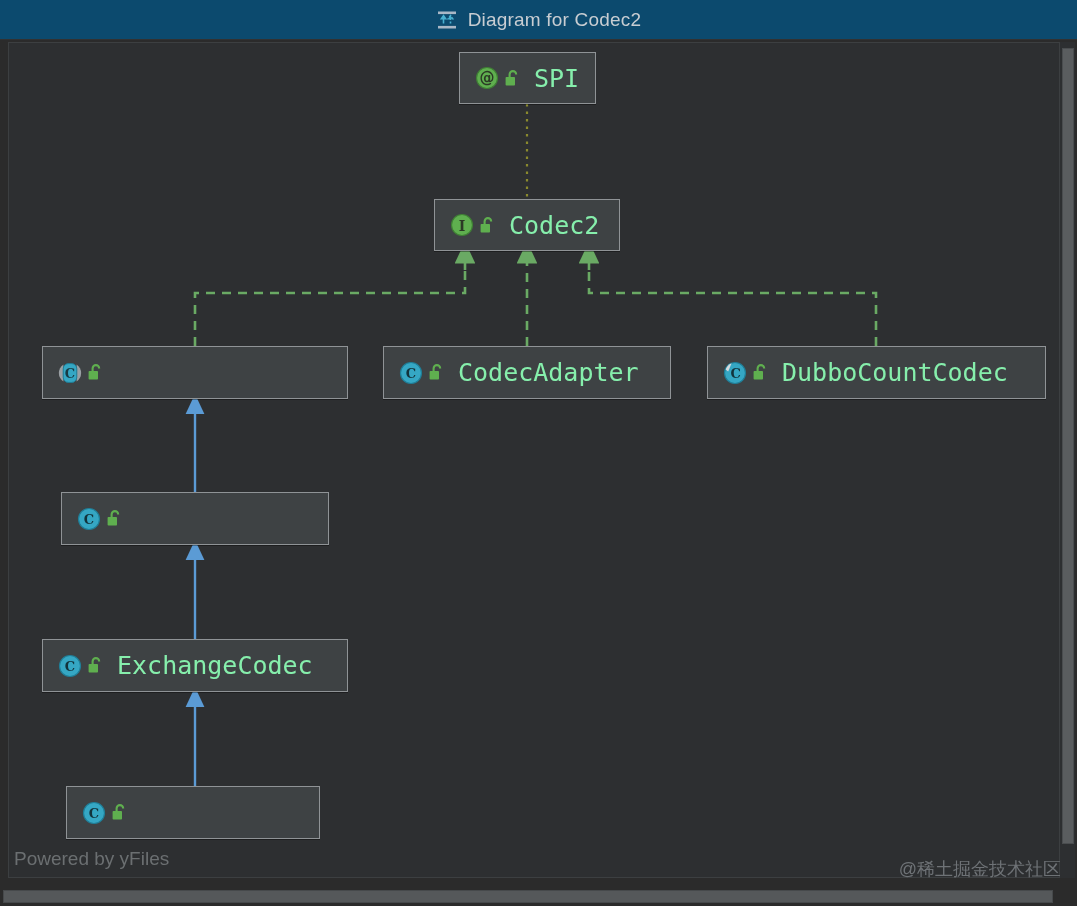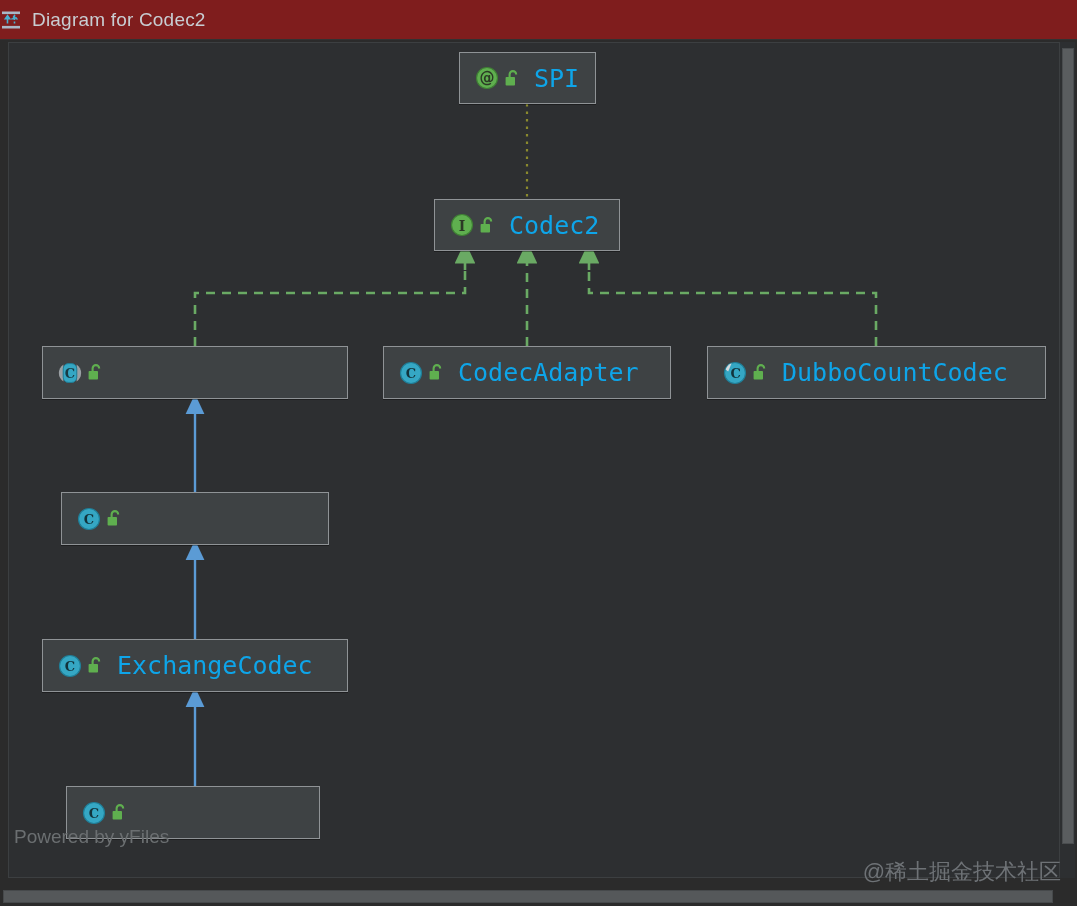--- a/index.html
+++ b/index.html
@@ -16,25 +16,25 @@
     height: 906px;
     background: #2b2b2b;
     overflow: hidden;
   }
 
   
   #titlebar {
     position: absolute;
     left: 0; top: 0;
     width: 1077px; height: 40px;
-    background: #7f1d1d;
+    background: #0c4a6e;
     border-bottom: 1px solid #323232;
     display: flex;
     align-items: center;
-    justify-content: flex-start;
+    justify-content: center;
     box-sizing: border-box;
   }
   #titlebar .tb-inner {
     display: flex;
     align-items: center;
     gap: 10px;
   }
   #titlebar .tb-title {
     font-family: "Liberation Sans", sans-serif;
     font-size: 19px;
@@ -66,50 +66,50 @@
     background: #3e4244;
     border: 1px solid #8f9396;
     display: flex;
     align-items: center;
     padding-left: 14px;
     box-shadow: 0 1px 0 rgba(0,0,0,0.35);
   }
   .node .nd-label {
     font-family: "DejaVu Sans Mono", monospace;
     font-size: 25px;
-    color: #0ea5e9;
+    color: #86efac;
     white-space: nowrap;
     letter-spacing: 0px;
   }
   .icon-stack {
     display: flex;
     align-items: center;
     gap: 4px;
     margin-right: 13px;
     flex: none;
   }
   .kind-icon { width: 26px; height: 26px; display:block; }
   .lock-icon { width: 17px; height: 19px; display:block; }
 
   
   #yfiles-wm {
     position: absolute;
     left: 14px;
-    top: 826px;
+    top: 848px;
     font-family: "Liberation Sans", sans-serif;
     font-size: 19px;
     color: #6b6f71;
     pointer-events: none;
   }
   #cn-wm {
     position: absolute;
     right: 16px;
     top: 857px;
     font-family: "Liberation Sans", sans-serif;
-    font-size: 22px;
+    font-size: 18px;
     color: #6e7276;
     pointer-events: none;
   }
 
   
   #vscroll-track {
     position: absolute;
     right: 2px; top: 42px;
     width: 15px; height: 836px;
     background: #2d2f31;

